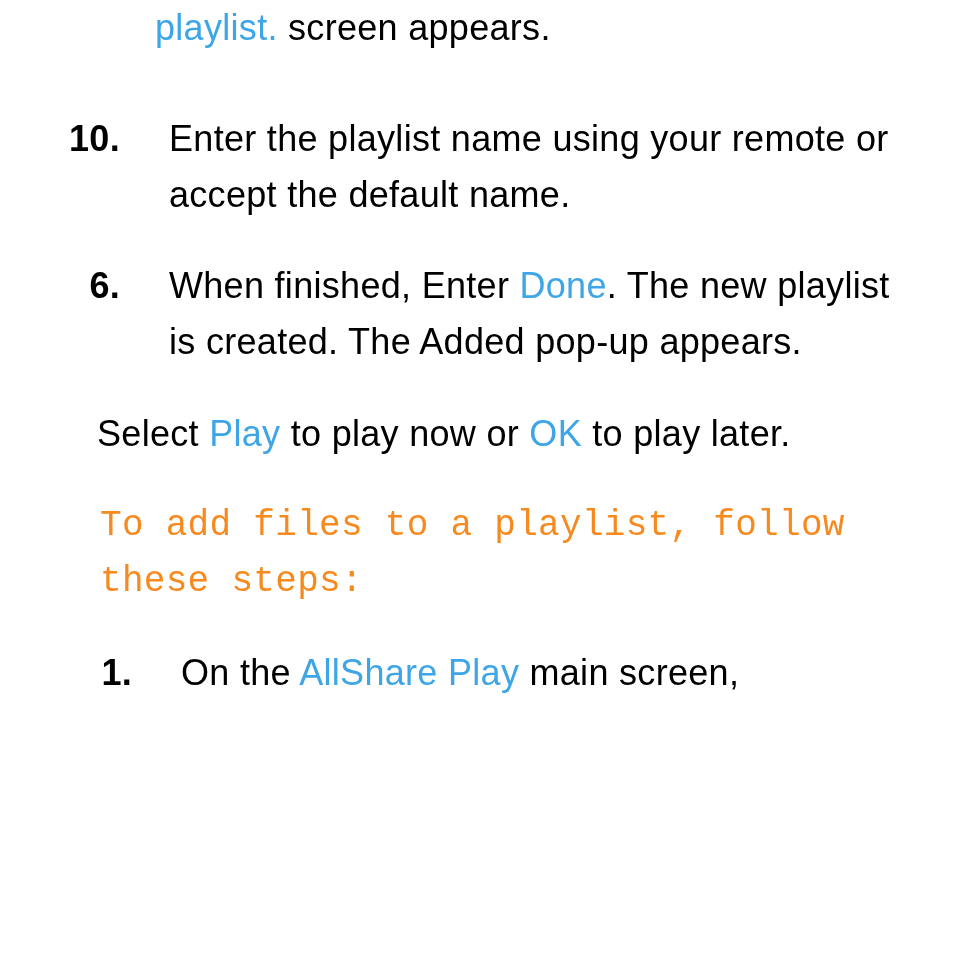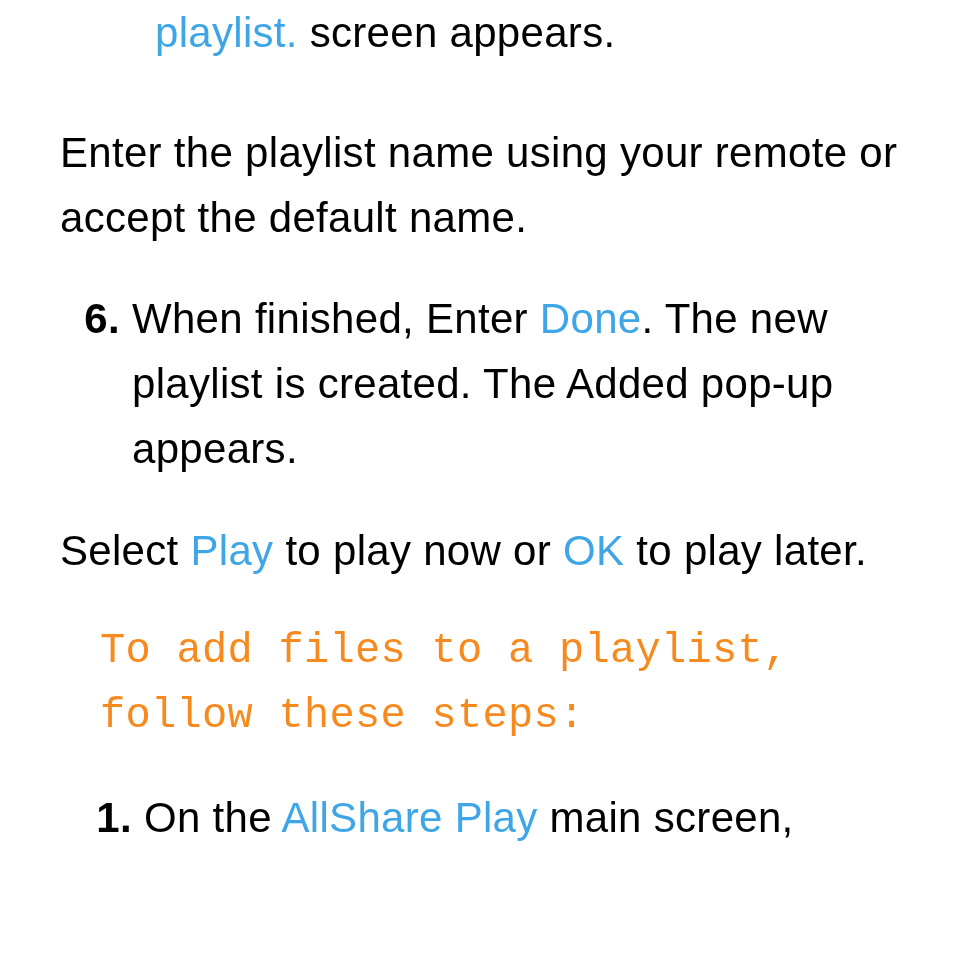--- a/index.html
+++ b/index.html
@@ -8,38 +8,39 @@
     width: 954px;
     height: 977px;
     background: #ffffff;
     font-family: "Helvetica Neue", Helvetica, Arial, sans-serif;
     color: #000000;
     overflow: hidden;
   }
   .page {
     box-sizing: border-box;
     padding: 0 40px 0 60px;
-    font-size: 42px;
+    font-size: 36px;
     line-height: 1.55;
     letter-spacing: 0.3px;
   }
   .ol-item {
     display: flex;
     margin-bottom: 36px;
   }
   .ol-num {
     width: 72px;
     flex: 0 0 72px;
     font-weight: 700;
     text-align: right;
     padding-right: 12px;
     box-sizing: border-box;
   }
   .ol-content {
     flex: 1 1 auto;
+    margin-left: 37px;
   }
   .frag-line {
     padding-left: 95px;
     margin-bottom: 55px;
   }
   .blue { color: #3ea6e6; }
   .orange-block {
     color: #f68a1e;
     padding-left: 40px;
     margin-bottom: 36px;
@@ -56,20 +57,21 @@
 </head>
 <body>
 
 <div class="page">
 
   <div class="frag-line">
     <span class="blue">playlist.</span><span> screen appears.</span>
   </div>
 
   <div class="ol-item">
+    <div class="ol-num">10.</div>
     <div class="ol-content">
       <span>Enter the playlist name using your remote or accept the default name.</span>
     </div>
   </div>
 
   <div class="ol-item">
     <div class="ol-num">6.</div>
     <div class="ol-content">
       <span>When finished, Enter </span><span class="blue">Done</span><span>. The new playlist is created. The Added pop-up appears.</span>
     </div>

